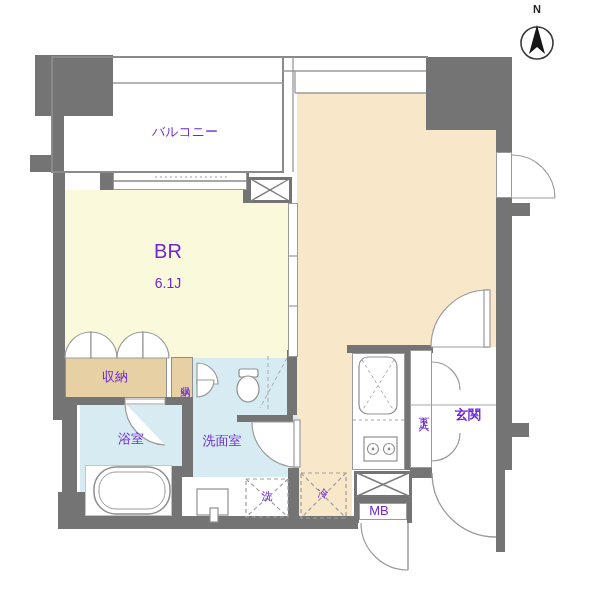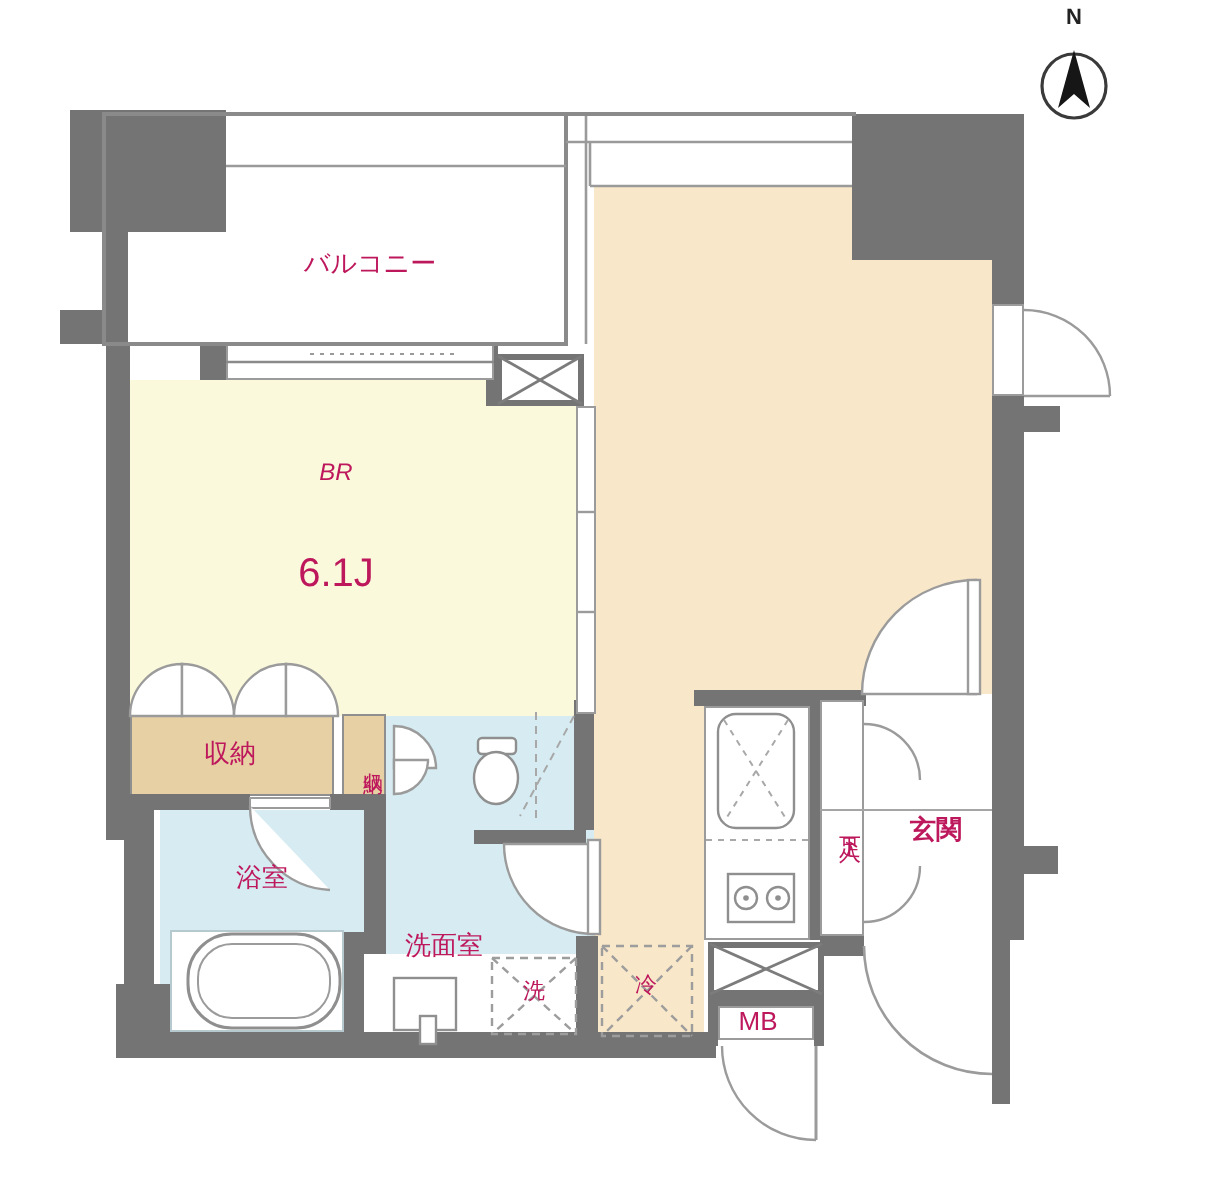--- a/index.html
+++ b/index.html
@@ -2,21 +2,21 @@
 <html><head>
 <meta charset="utf-8">
 <style>
   html,body{margin:0;padding:0;background:#ffffff;}
   #plan{position:relative;width:606px;height:589px;background:#ffffff;overflow:hidden;
         font-family:"Liberation Sans","DejaVu Sans",sans-serif;}
   .room,.wall,.wbox{position:absolute;}
   .wall{background:#747474;}
   .room{box-sizing:border-box;}
   .wbox{background:#ffffff;box-sizing:border-box;border:1px solid #9b9b9b;}
-  .label{position:absolute;color:#be185d;text-align:center;line-height:1.1;
+  .label{position:absolute;color:#6d28d9;text-align:center;line-height:1.1;
          white-space:nowrap;}
   .vert{writing-mode:vertical-rl;text-orientation:upright;letter-spacing:1px;white-space:normal;}
   svg{position:absolute;left:0;top:0;}
 </style>
 </head>
 <body>
 
 <div id="plan">
 
   <div class="room" style="left:65px;top:190px;width:223px;height:168px;background:#fbf9dc;"></div>
@@ -173,26 +173,26 @@
       <circle cx="389" cy="449" r="1.4" fill="#8f8f8f"></circle>
     </g>
 
     <g>
       <circle cx="537" cy="43" r="16" fill="none" stroke="#3a3a3a" stroke-width="1.6"></circle>
       <path d="M537,25 L529,54 L537,47 L545,54 Z" fill="#161616"></path>
     </g>
   </svg>
 
   <div class="label" style="left:135px;top:125px;width:100px;font-size:13px;">バルコニー</div>
-  <div class="label" style="left:118px;top:230px;width:100px;font-size:12px;font-style:italic;">BR</div>
-  <div class="label" style="left:118px;top:276px;width:100px;font-size:20px;">6.1J</div>
+  <div class="label" style="left:118px;top:240px;width:100px;font-size:20px;">BR</div>
+  <div class="label" style="left:118px;top:276px;width:100px;font-size:14px;">6.1J</div>
   <div class="label" style="left:85px;top:370px;width:60px;font-size:13px;">収納</div>
   <div class="label vert" style="left:173px;top:360px;width:18px;height:38px;font-size:10px;">収納</div>
   <div class="label" style="left:104px;top:432px;width:54px;font-size:13px;">浴室</div>
-  <div class="label" style="left:192px;top:434px;width:60px;font-size:13px;margin-top:32px;">洗面室</div>
+  <div class="label" style="left:192px;top:434px;width:60px;font-size:13px;">洗面室</div>
   <div class="label vert" style="left:412px;top:384px;width:18px;height:52px;font-size:11px;">下足入</div>
   <div class="label" style="left:448px;top:408px;width:40px;font-size:13px;font-weight:bold;">玄関</div>
   <div class="label" style="left:258px;top:490px;width:18px;font-size:11px;">洗</div>
   <div class="label" style="left:314px;top:487px;width:18px;font-size:11px;">冷</div>
   <div class="label" style="left:359px;top:504px;width:40px;font-size:13px;">MB</div>
   <div class="label" style="left:527px;top:3px;width:20px;font-size:11px;font-weight:bold;color:#222;">N</div>
 
 </div>
 
 </body></html>

